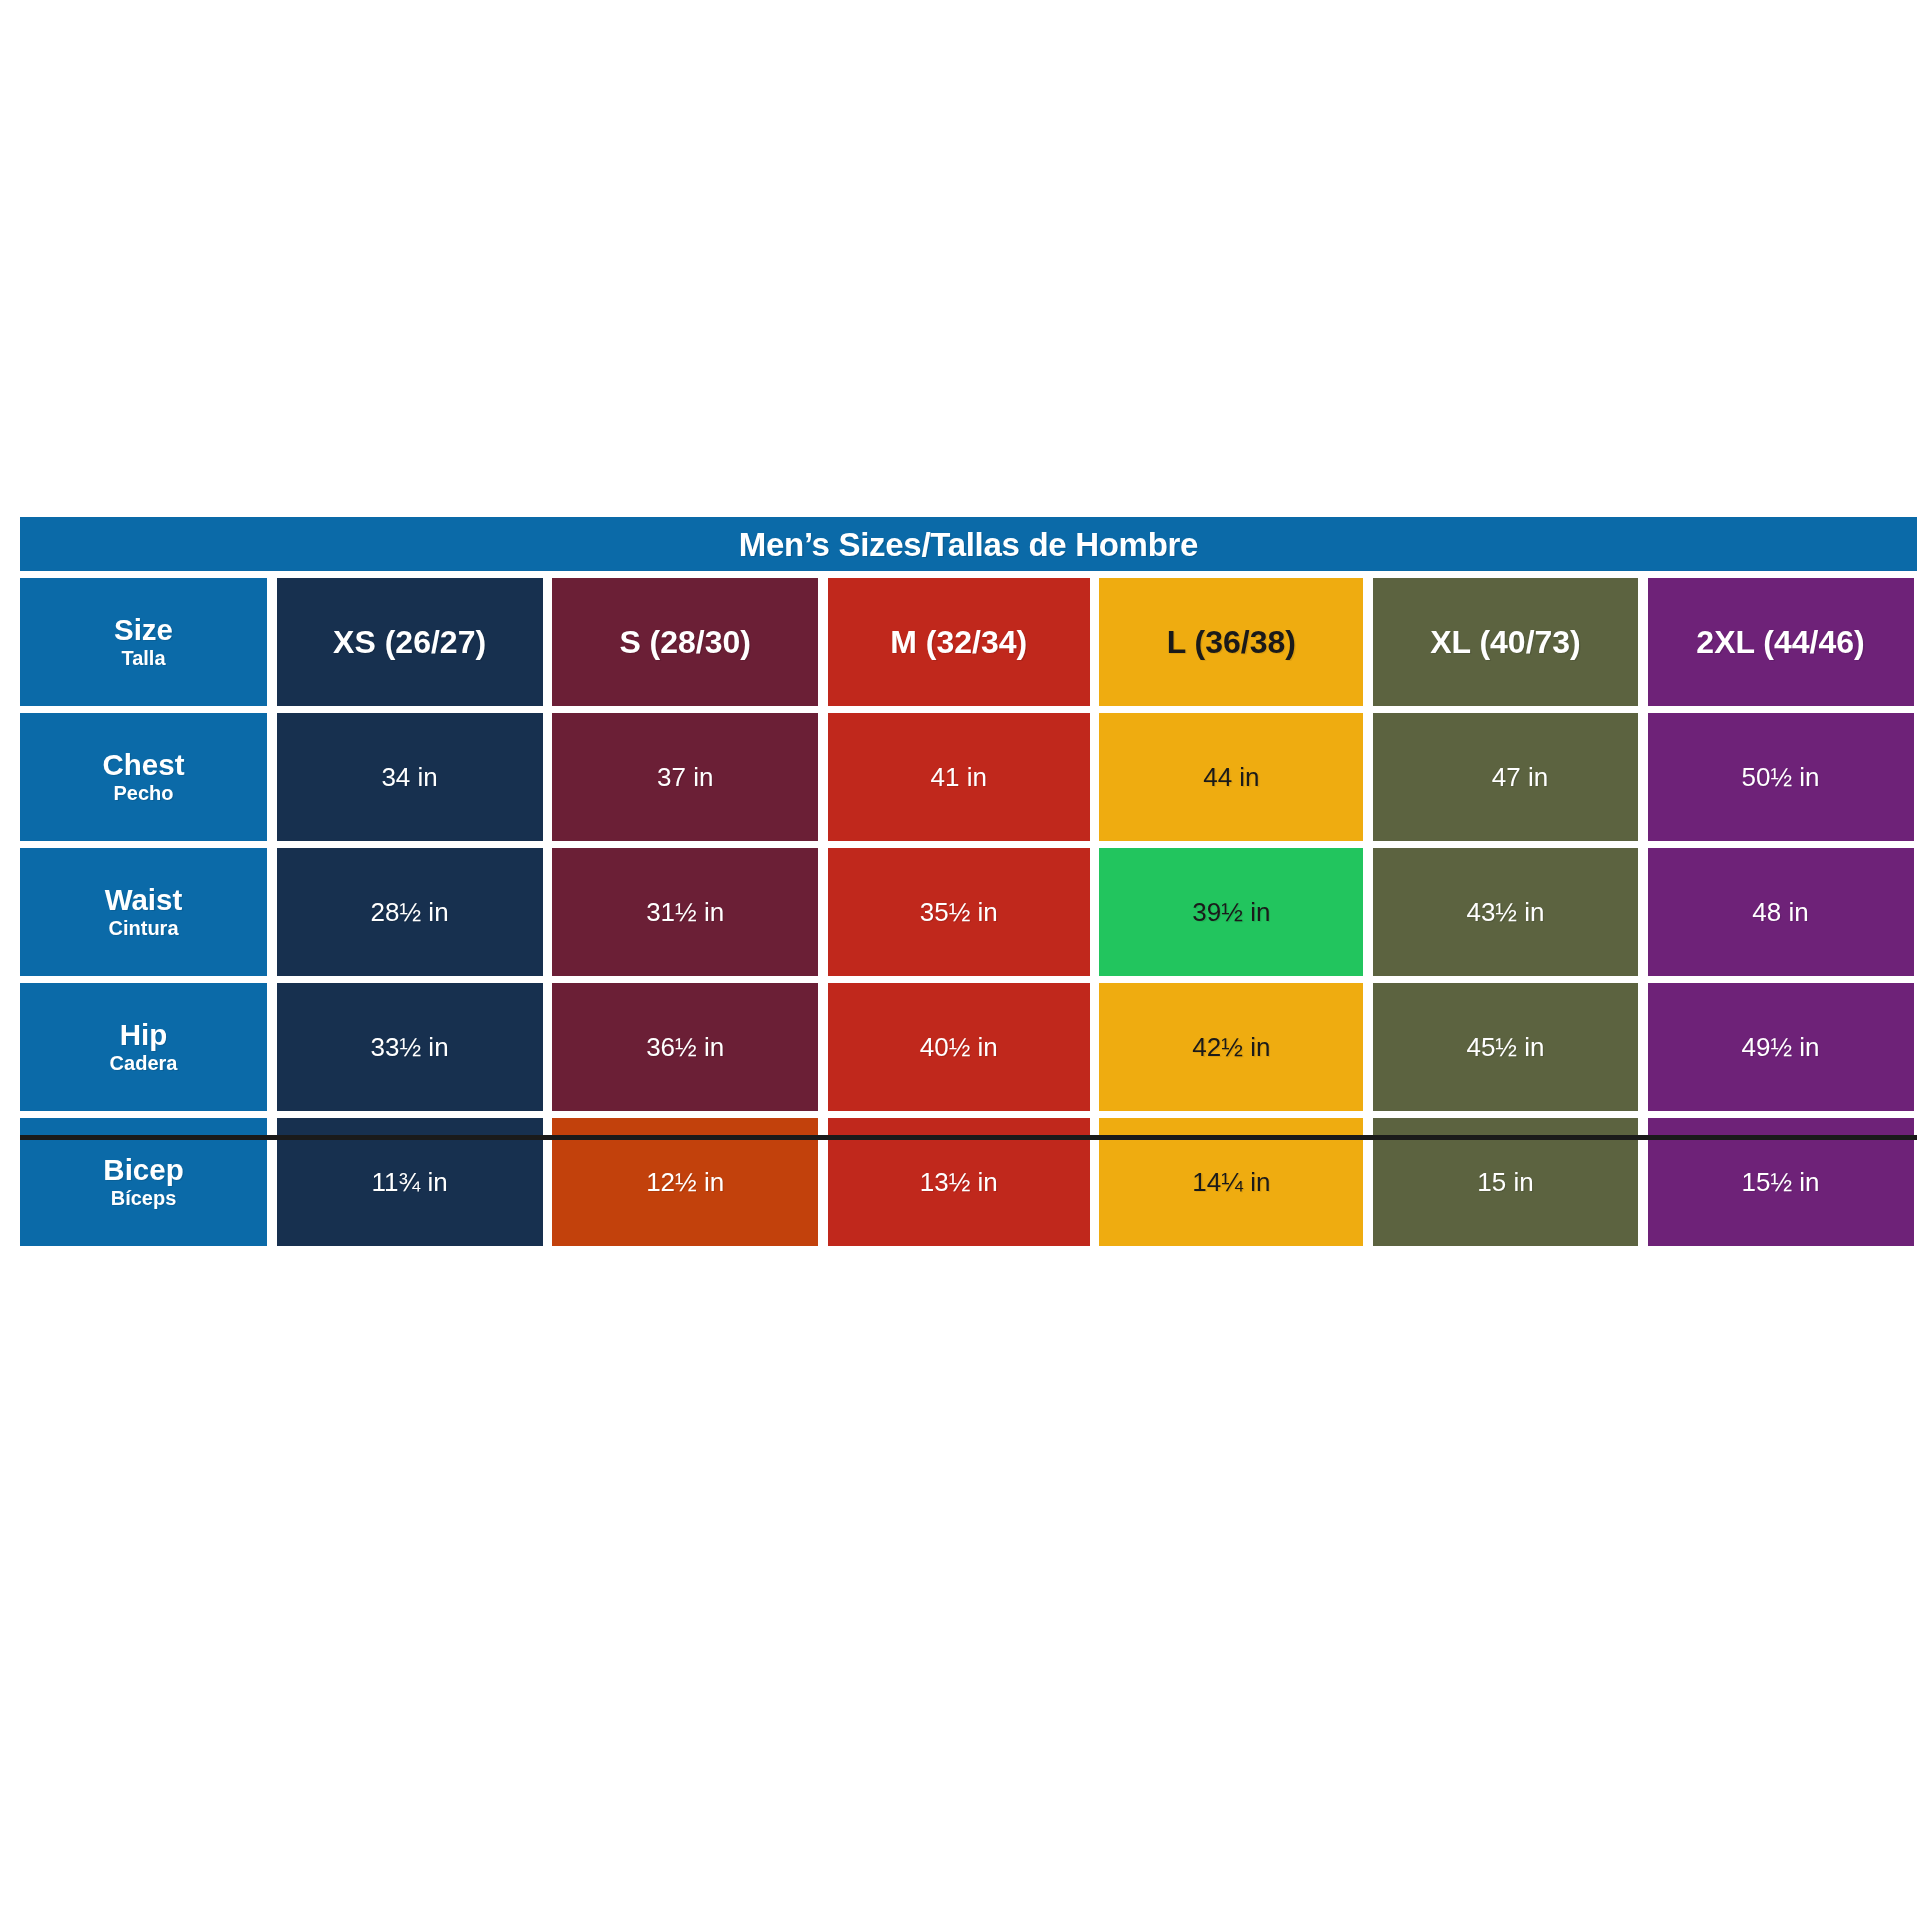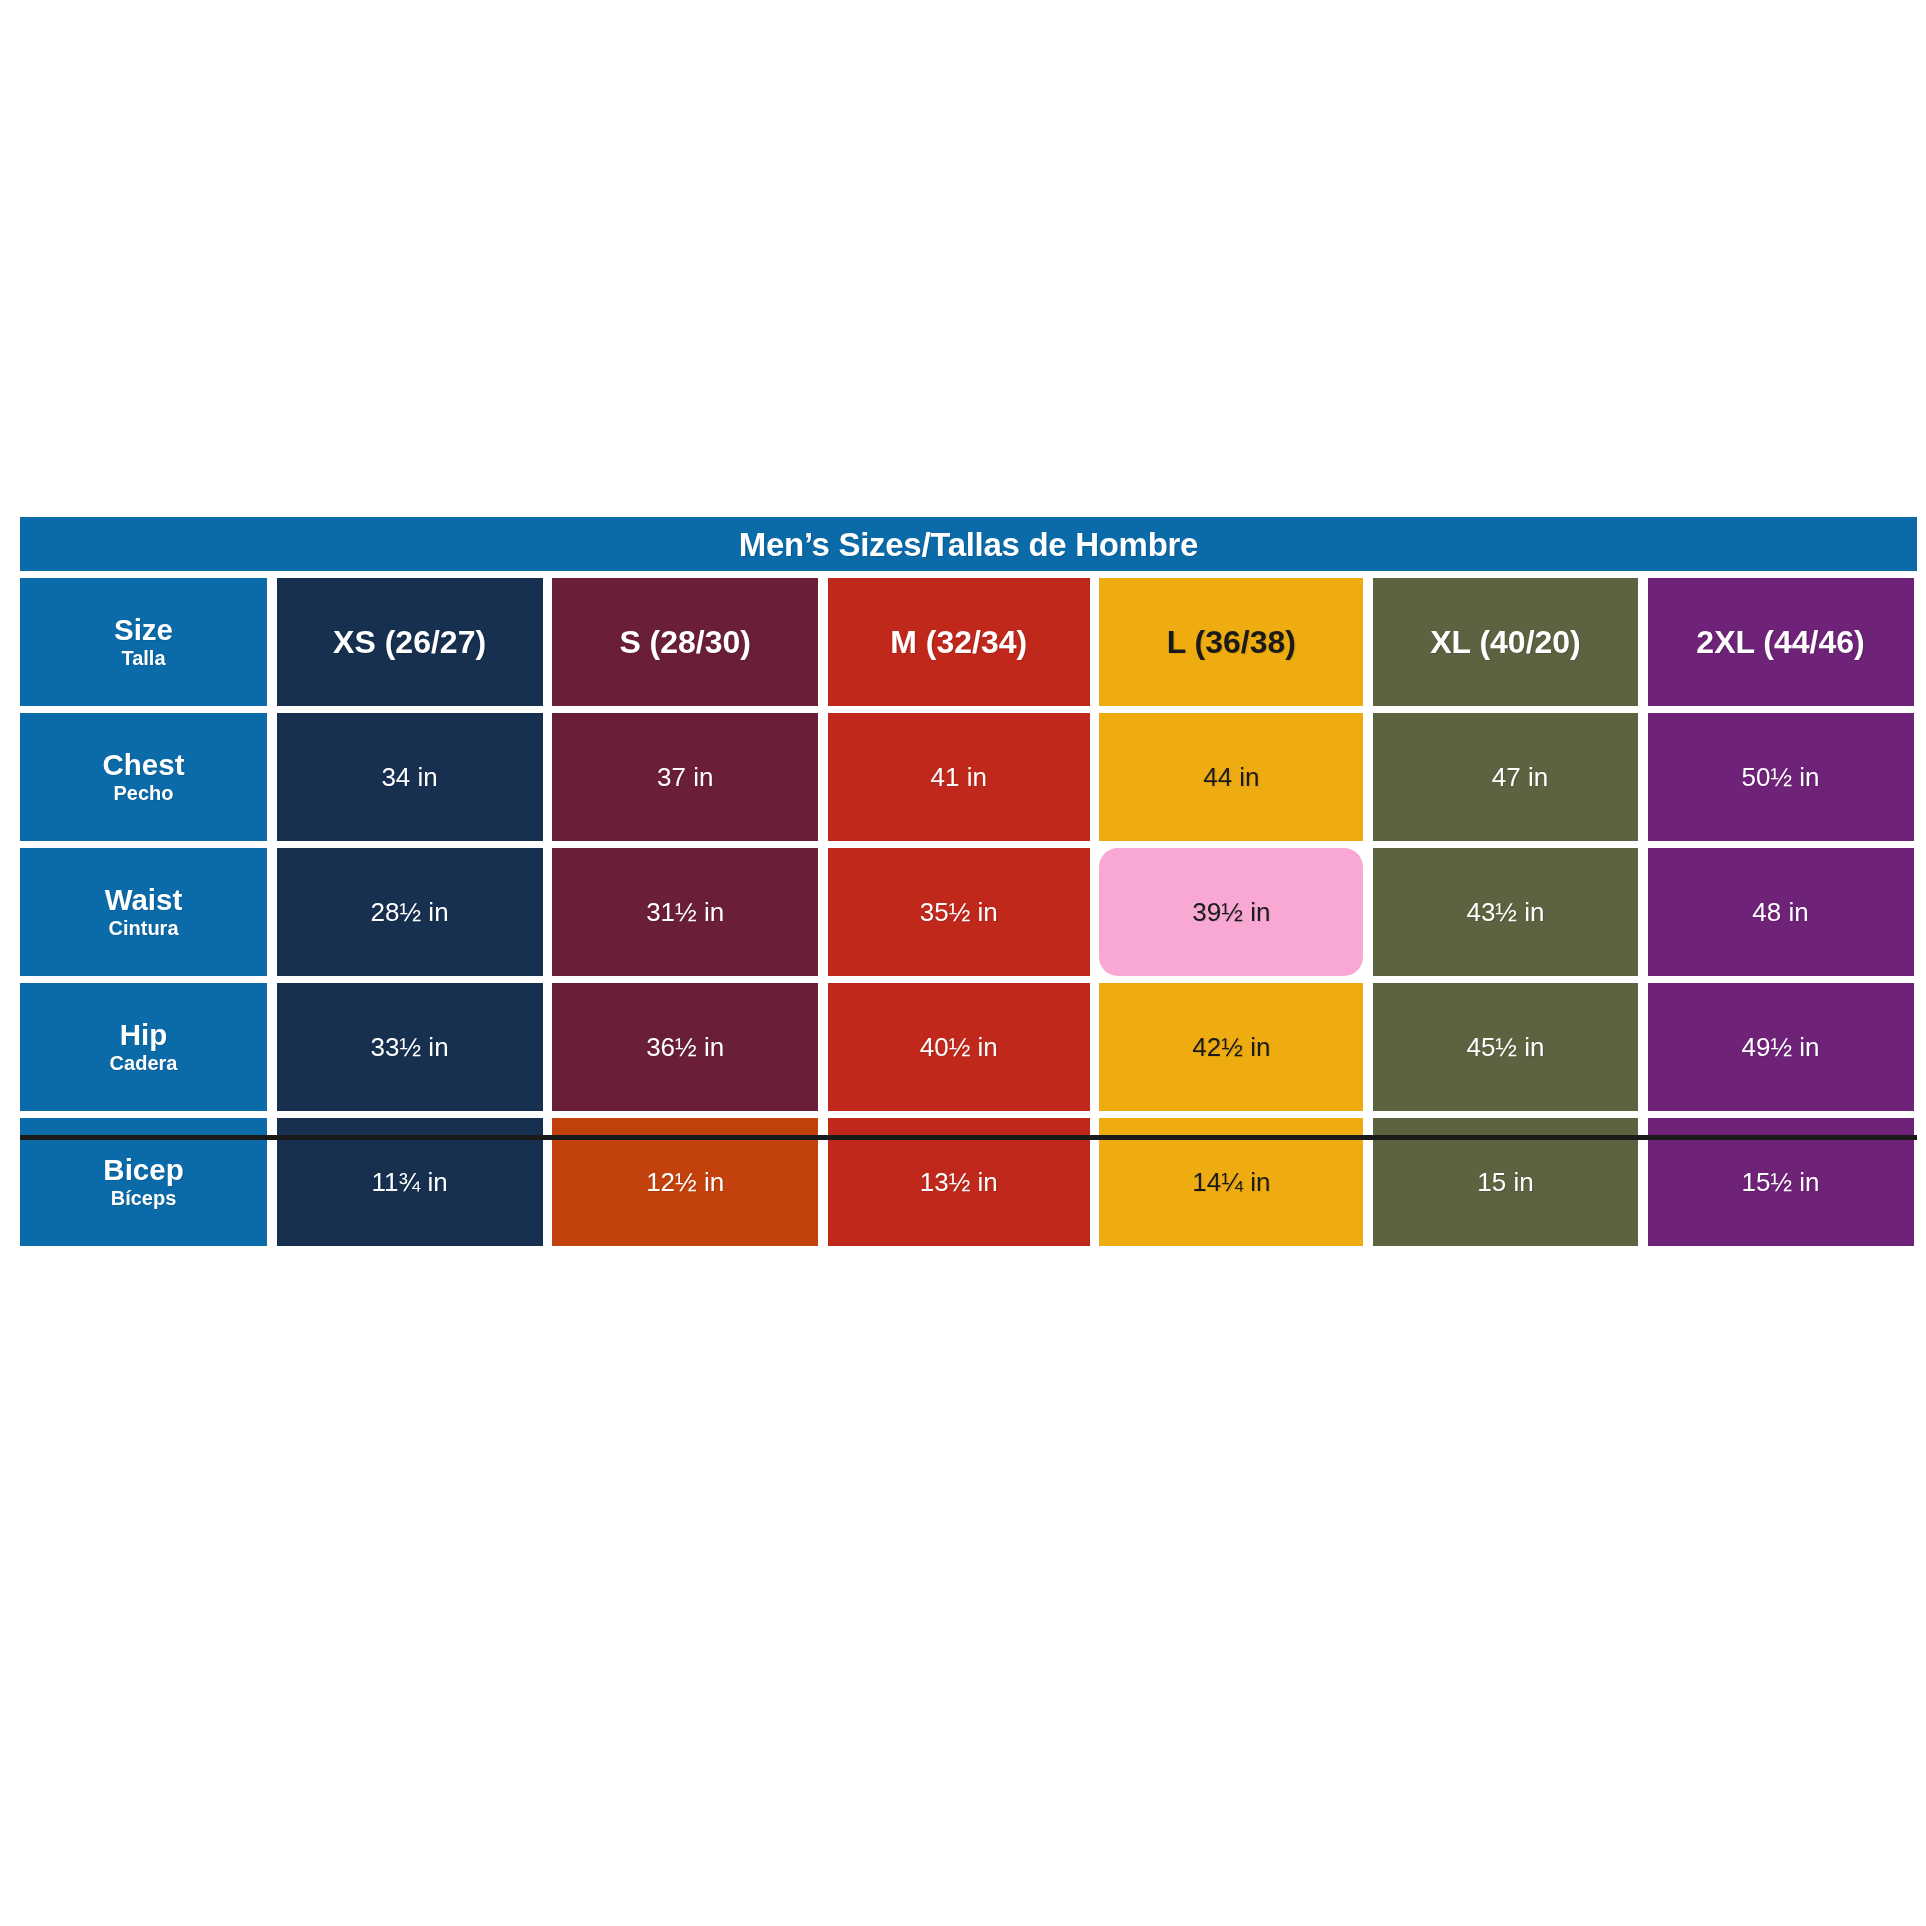--- a/index.html
+++ b/index.html
@@ -139,21 +139,21 @@
         <div class="cell cell-data" style="background: rgb(107, 31, 54);">
           <div class="cell-text">S (28/30)</div>
         </div>
         <div class="cell cell-data" style="background: rgb(192, 40, 28);">
           <div class="cell-text">M (32/34)</div>
         </div>
         <div class="cell cell-data on-light" style="background: rgb(239, 172, 16);">
           <div class="cell-text">L (36/38)</div>
         </div>
         <div class="cell cell-data" style="background: rgb(92, 99, 64);">
-          <div class="cell-text">XL (40/20)</div>
+          <div class="cell-text">XL (40/73)</div>
         </div>
         <div class="cell cell-data" style="background: rgb(110, 34, 120);">
           <div class="cell-text">2XL (44/46)</div>
         </div>
       </div>
       <div class="chart-row">
         <div class="cell cell-label">
           <div class="label-en">Chest</div>
           <div class="label-es">Pecho</div>
         </div>
@@ -183,21 +183,21 @@
         </div>
         <div class="cell cell-data" style="background: rgb(23, 48, 79);">
           <div class="cell-text">28½ in</div>
         </div>
         <div class="cell cell-data" style="background: rgb(107, 31, 54);">
           <div class="cell-text">31½ in</div>
         </div>
         <div class="cell cell-data" style="background: rgb(192, 40, 28); text-align: right;">
           <div class="cell-text">35½ in</div>
         </div>
-        <div class="cell cell-data on-light" style="background: #f9a8d4; border-radius: 19px;">
+        <div class="cell cell-data on-light" style="background: #22c55e;">
           <div class="cell-text">39½ in</div>
         </div>
         <div class="cell cell-data" style="background: rgb(92, 99, 64);">
           <div class="cell-text">43½ in</div>
         </div>
         <div class="cell cell-data" style="background: rgb(110, 34, 120);">
           <div class="cell-text">48 in</div>
         </div>
       </div>
       <div class="chart-row">

